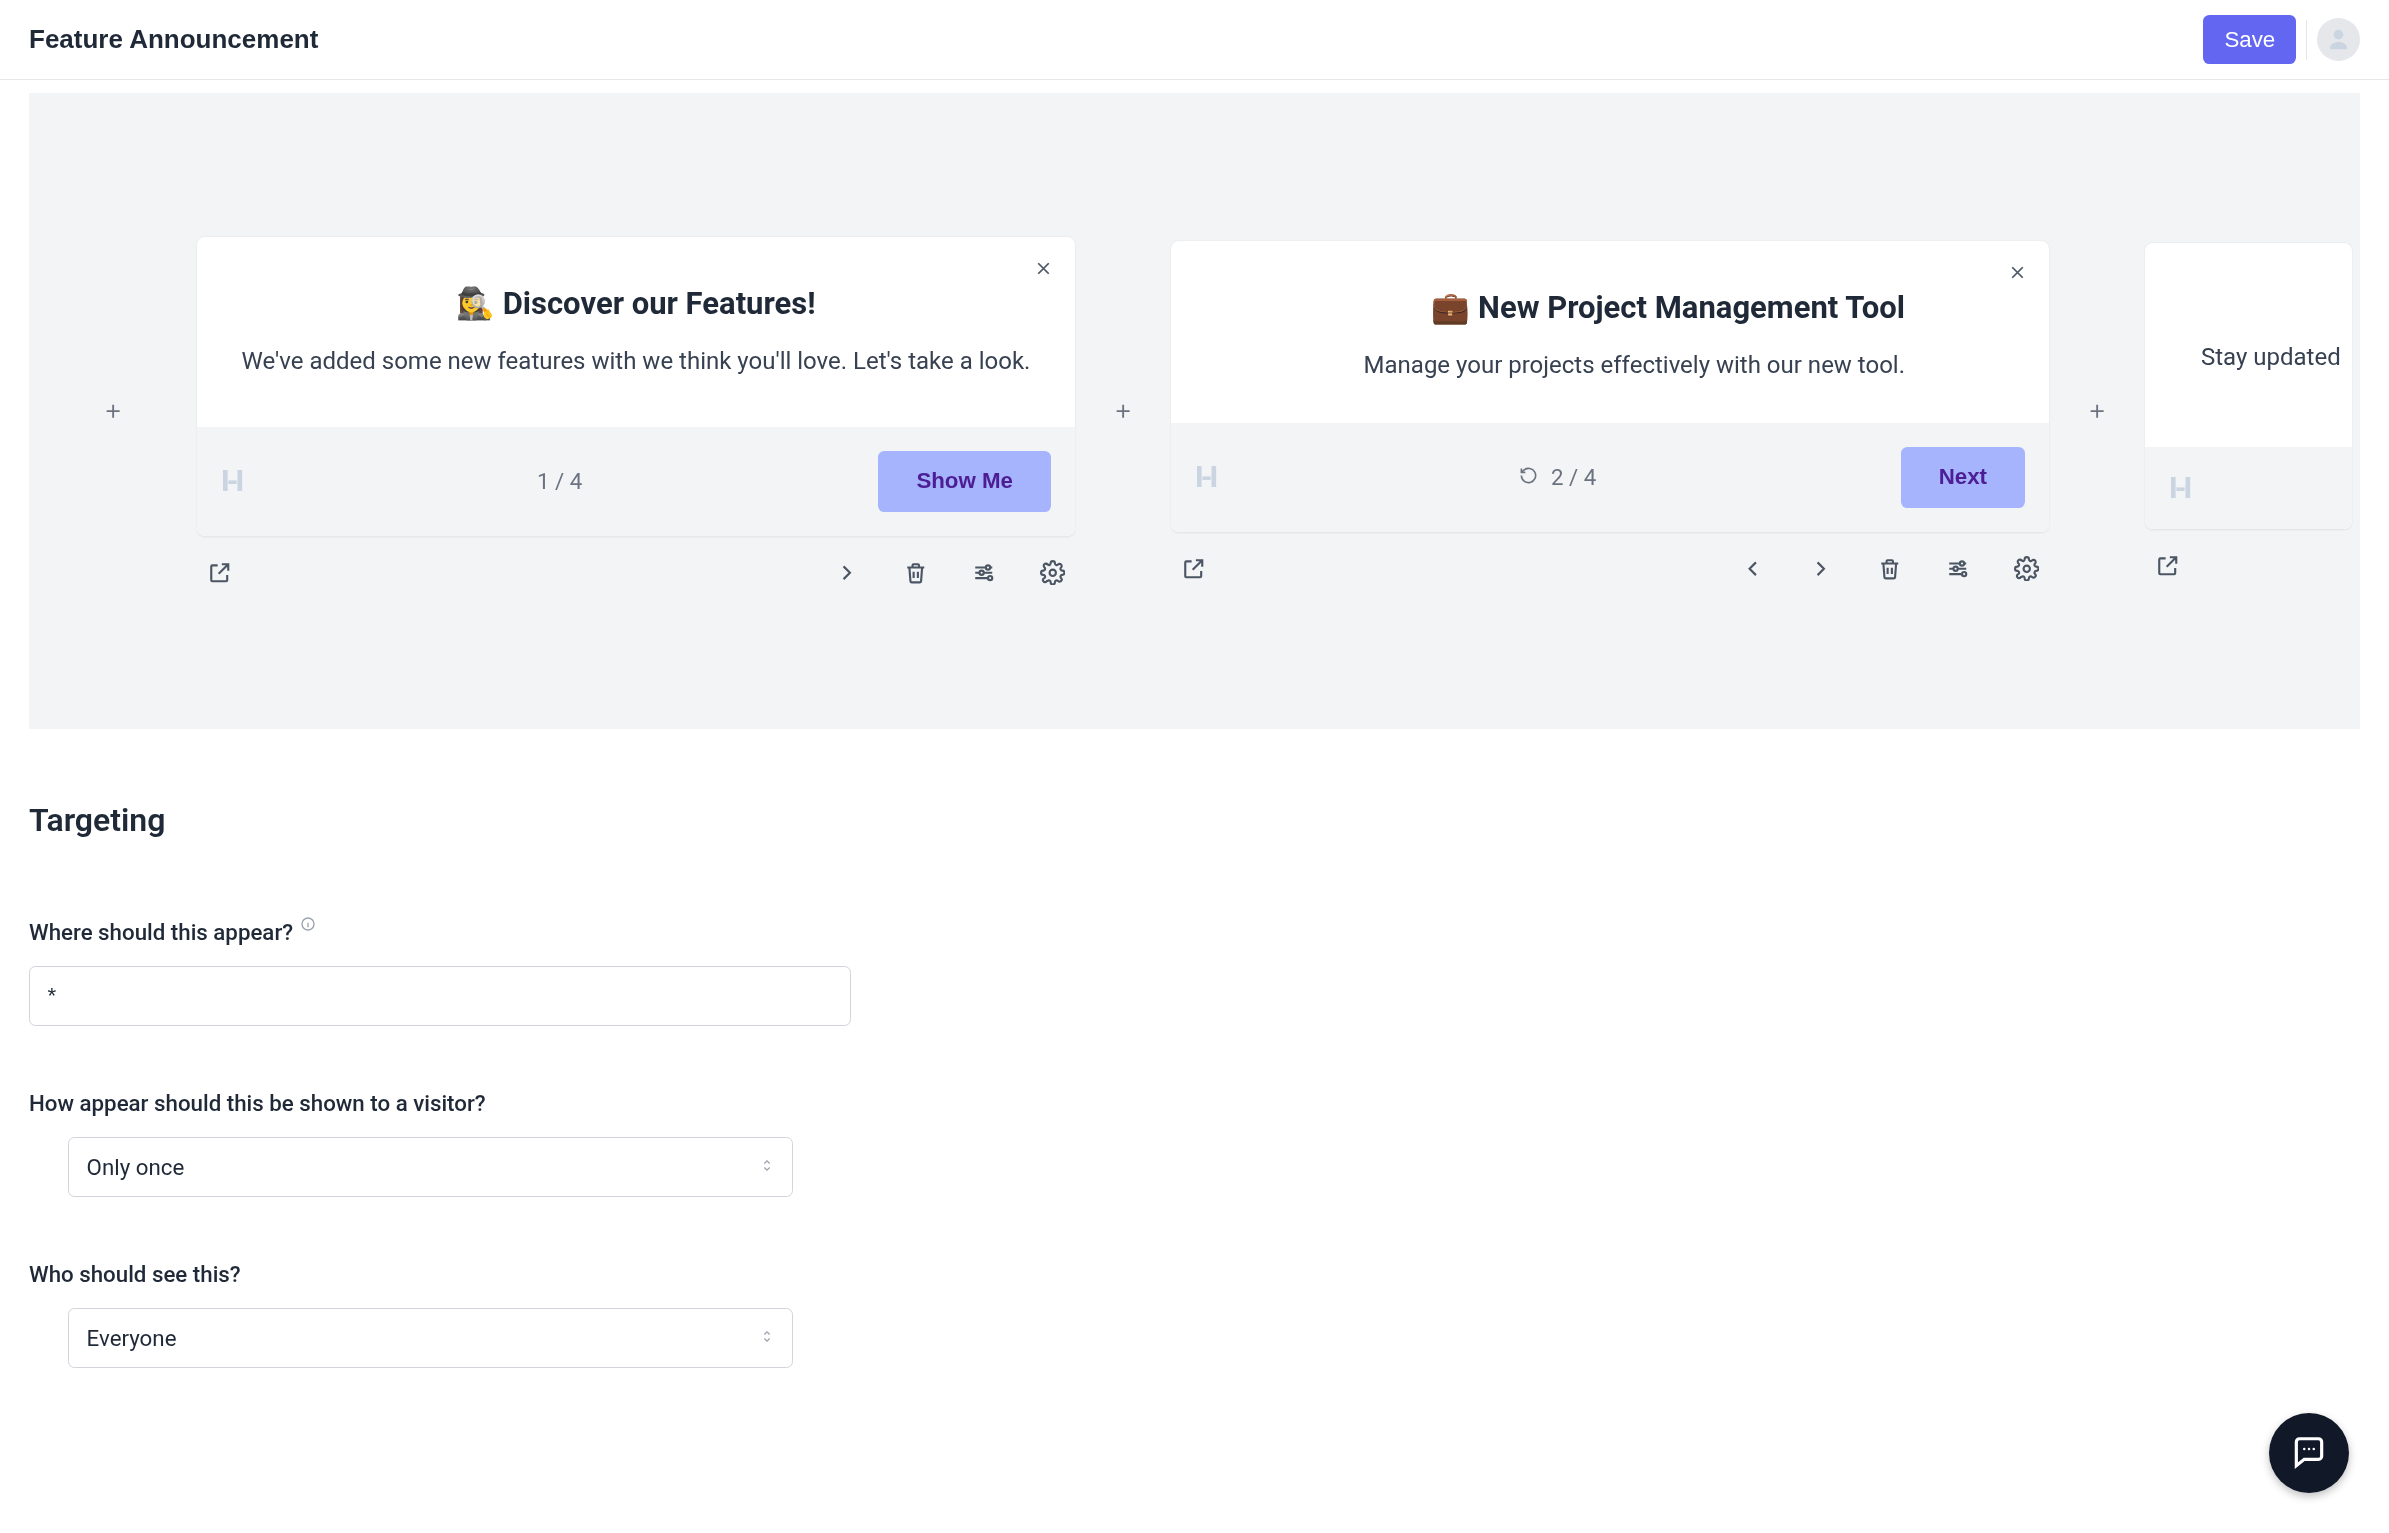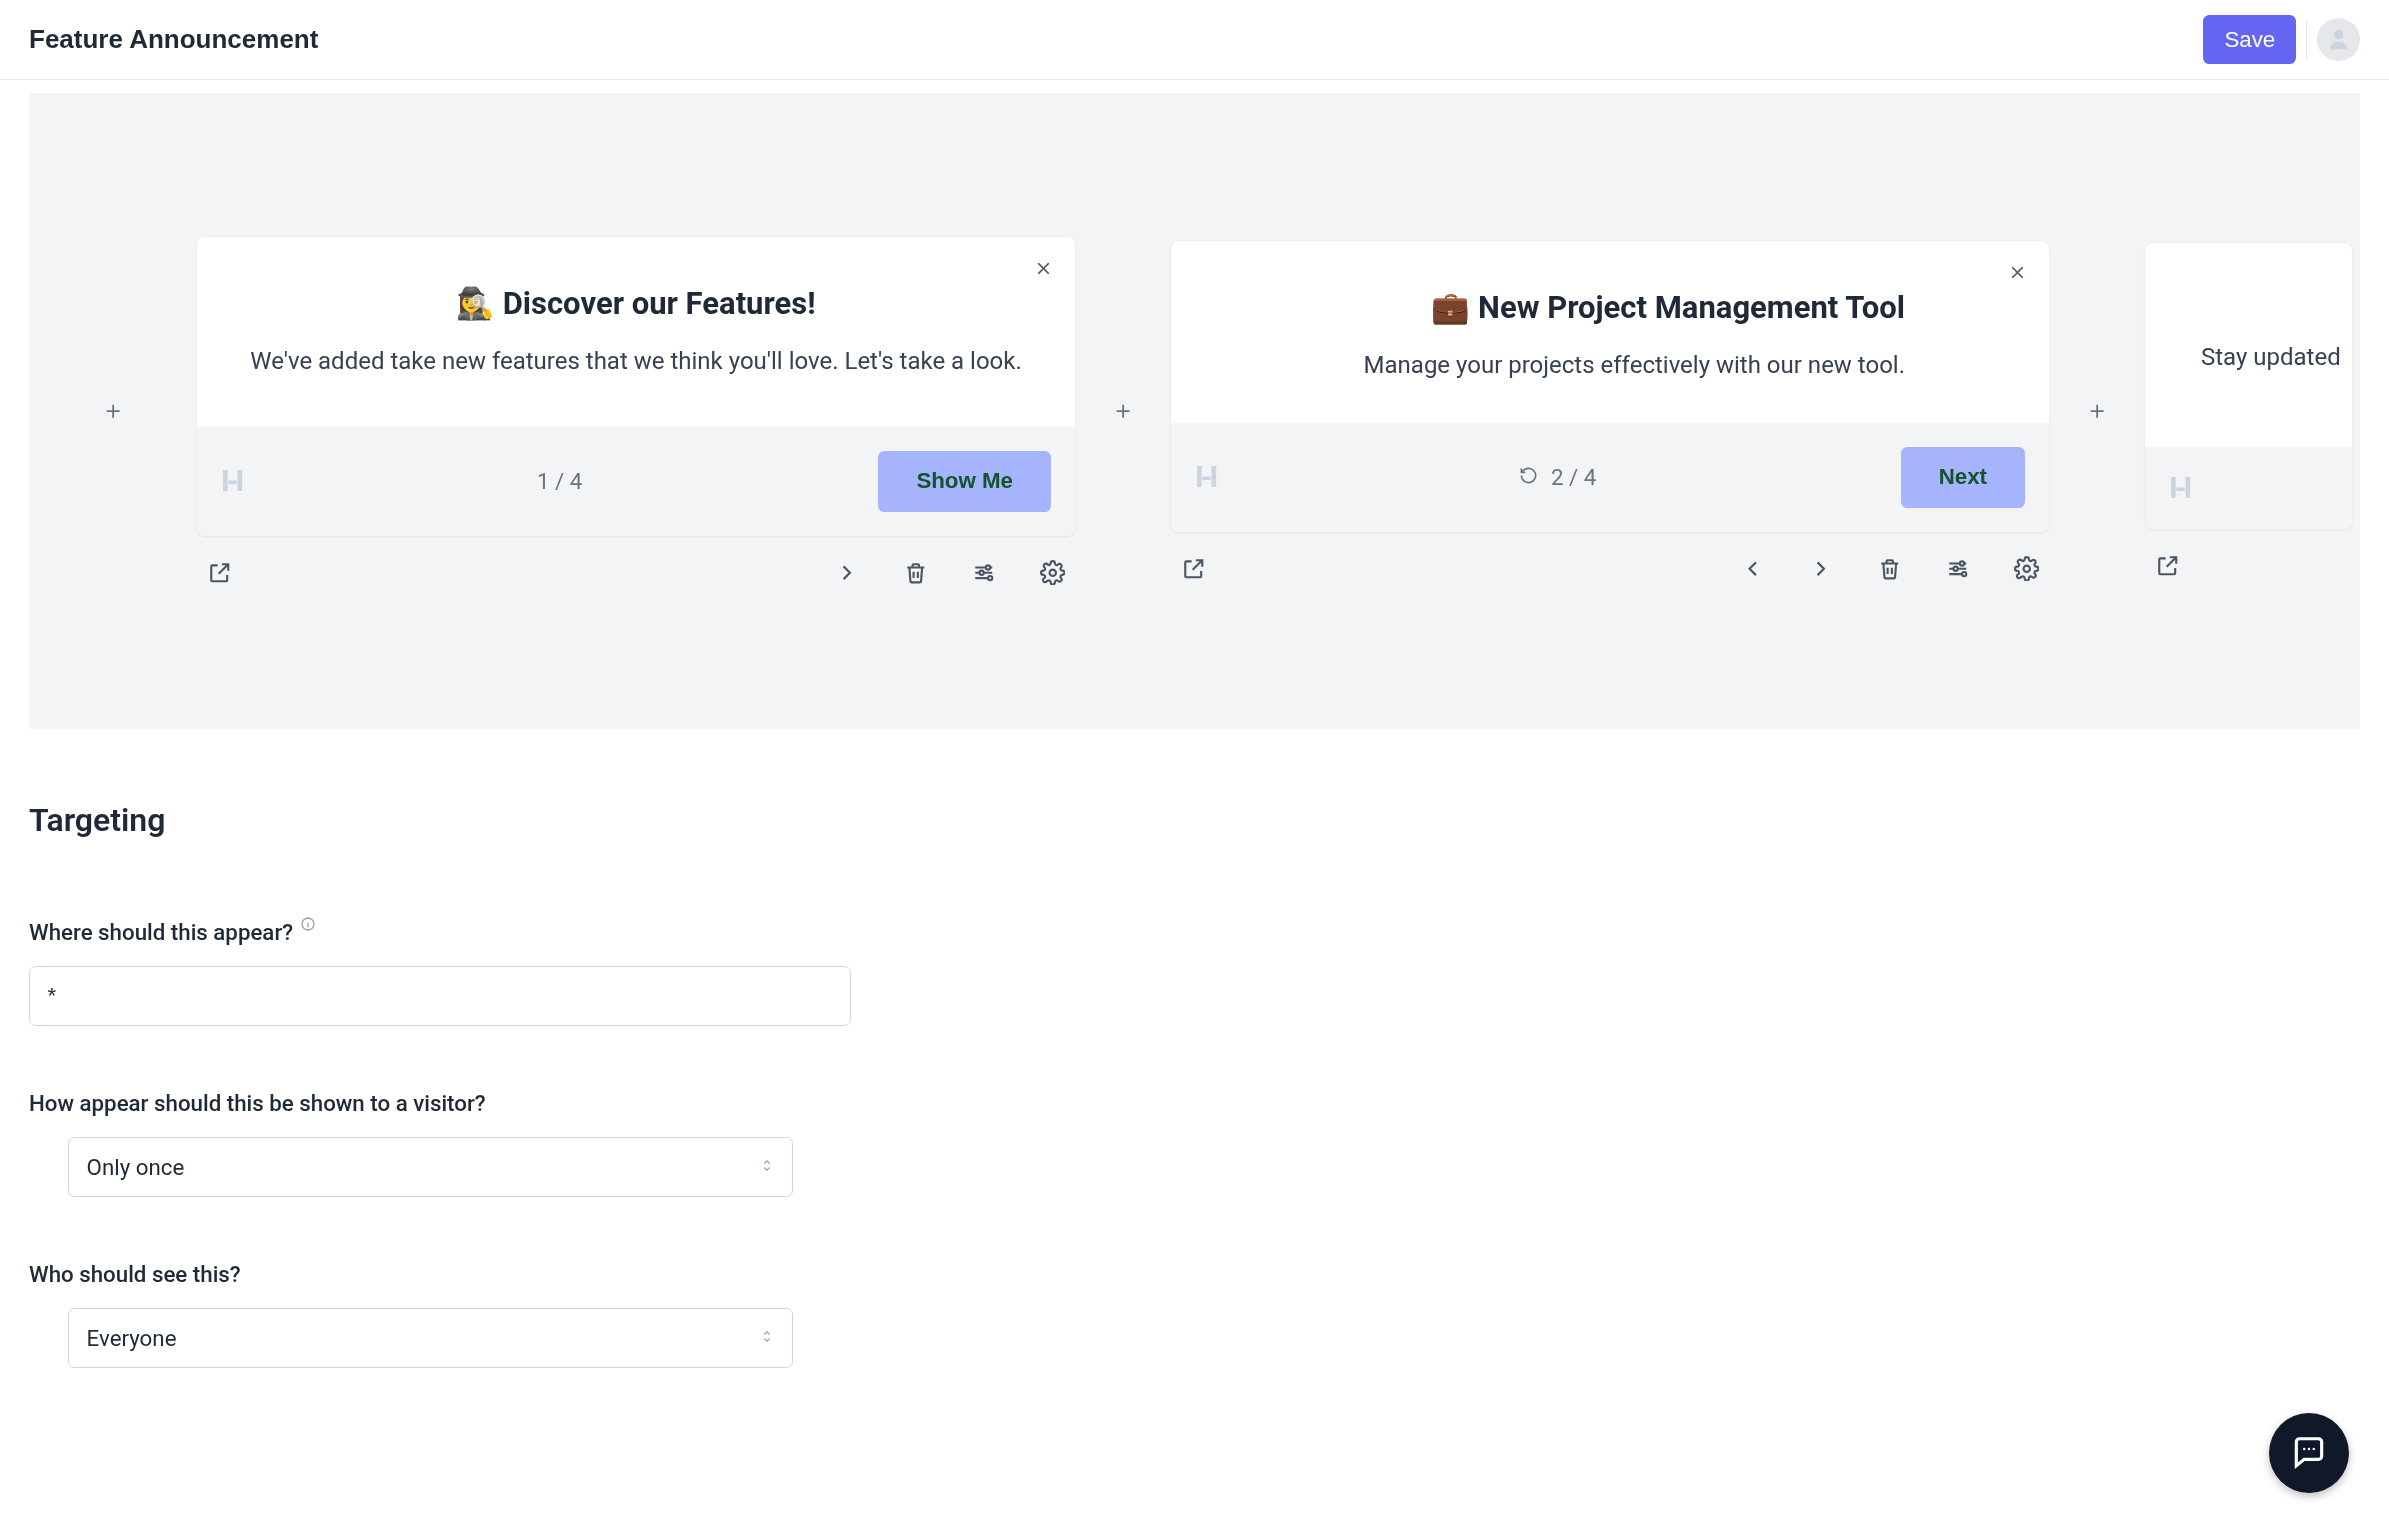--- a/index.html
+++ b/index.html
@@ -141,21 +141,21 @@
 }
 .counter-group {
   display: flex;
   align-items: center;
   gap: 12.8px;
   color: #6b7280;
   font-size: 22.3px;
 }
 .footer-button {
   background: #a5b4fc;
-  color: #14532d;
+  color: #4c1d95;
   border: none;
   border-radius: 6.4px;
   padding: 17.6px 38px;
   font-size: 22.3px;
   font-weight: 600;
   cursor: pointer;
 }
 
 .card-tools {
   display: flex;
@@ -277,21 +277,21 @@
 
     <div class="card-col">
       <div class="card">
         <div class="card-close">
           <svg viewBox="0 0 24 24" fill="none" stroke="currentColor" stroke-width="2">
               <path d="M6 6l12 12M18 6L6 18"></path>
             </svg>
         </div>
         <div class="card-body">
           <div class="card-title">🕵️‍♀️ Discover our Features!</div>
-          <div class="card-text">We've added take new features that we think you'll love. Let's take a look.</div>
+          <div class="card-text">We've added some new features with we think you'll love. Let's take a look.</div>
         </div>
         <div class="card-footer">
           <div class="brand-glyph">I-I</div>
           <div class="counter-group">
             <span>1 / 4</span>
           </div>
           <button class="footer-button">Show Me</button>
         </div>
       </div>
       <div class="card-tools">

